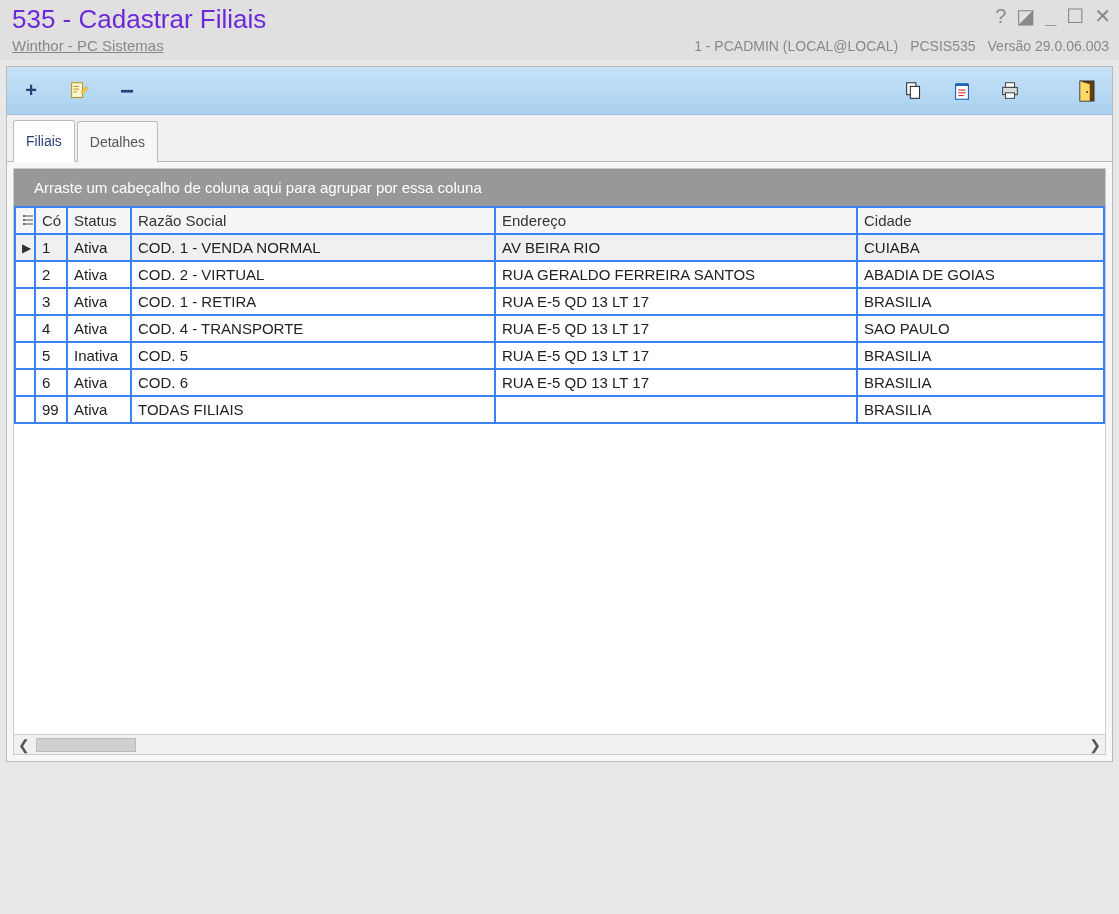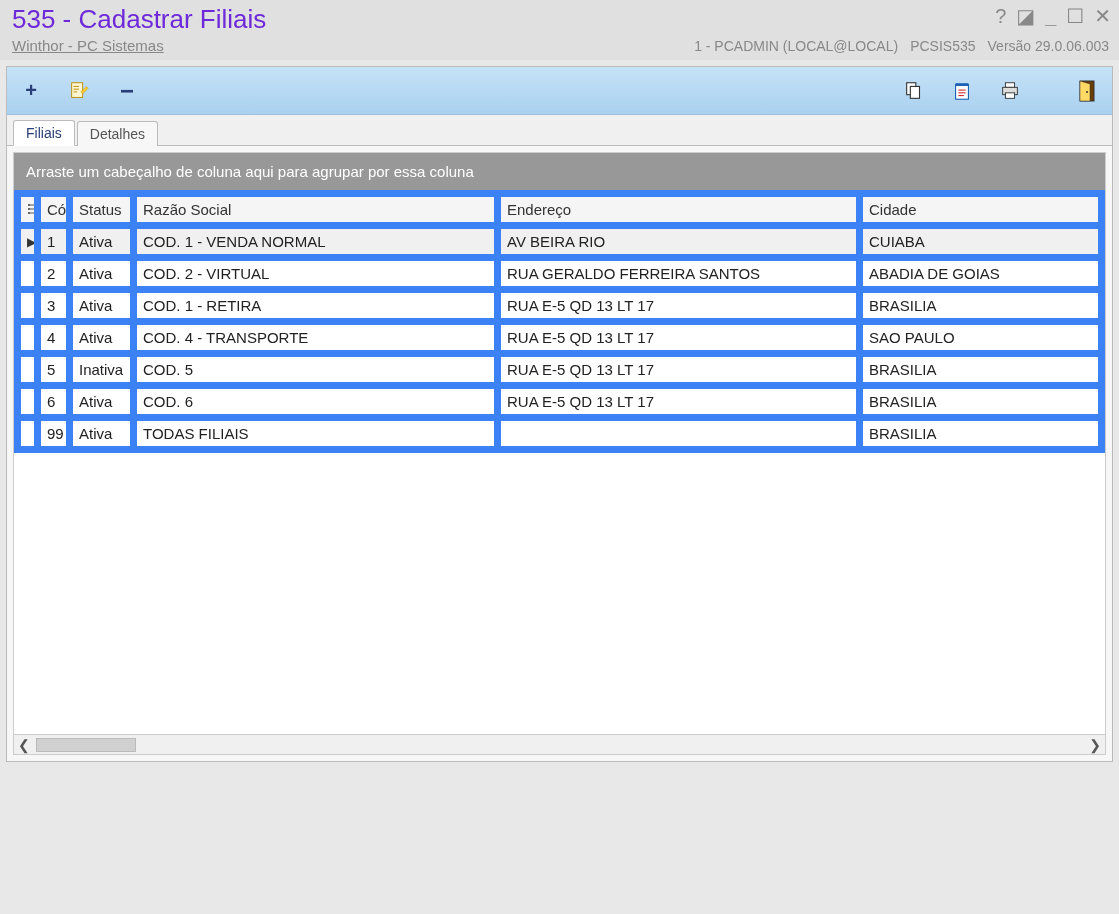--- a/index.html
+++ b/index.html
@@ -85,21 +85,21 @@
   .tb-plus { color: #2a3f7a; font-weight: bold; font-size: 20px; }
   .tb-minus { color: #2a3f7a; font-weight: bold; font-size: 24px; }
   .tabs {
     display: flex;
     align-items: flex-end;
     padding: 4px 6px 0 6px;
     background: #f0f0f0;
     border-bottom: 1px solid #bbb;
   }
   .tab {
-    padding: 4px 12px;
+    padding: 12px 12px;
     border: 1px solid #bbb;
     border-bottom: none;
     background: #f7f7f7;
     margin-right: 2px;
     cursor: pointer;
     font-size: 14px;
     position: relative;
     top: 1px;
     border-radius: 3px 3px 0 0;
   }
@@ -116,35 +116,35 @@
     flex: 1;
     display: flex;
     flex-direction: column;
     border: 1px solid #ccc;
     background: #fff;
     overflow: hidden;
   }
   .group-bar {
     background: #989898;
     color: #fff;
-    padding: 10px 12px;
+    padding: 10px 20px;
     font-size: 15px;
   }
   .grid {
     flex: 1;
     overflow: hidden;
     position: relative;
   }
   table {
     border-collapse: collapse;
     width: 100%;
     table-layout: fixed;
   }
   th, td {
-    border: 7px solid #3b82f6;
+    border: 2px solid #3b82f6;
     padding: 4px 6px;
     text-align: left;
     font-size: 15px;
     white-space: nowrap;
     overflow: hidden;
   }
   th {
     background: #f5f5f5;
     font-weight: normal;
     color: #333;

